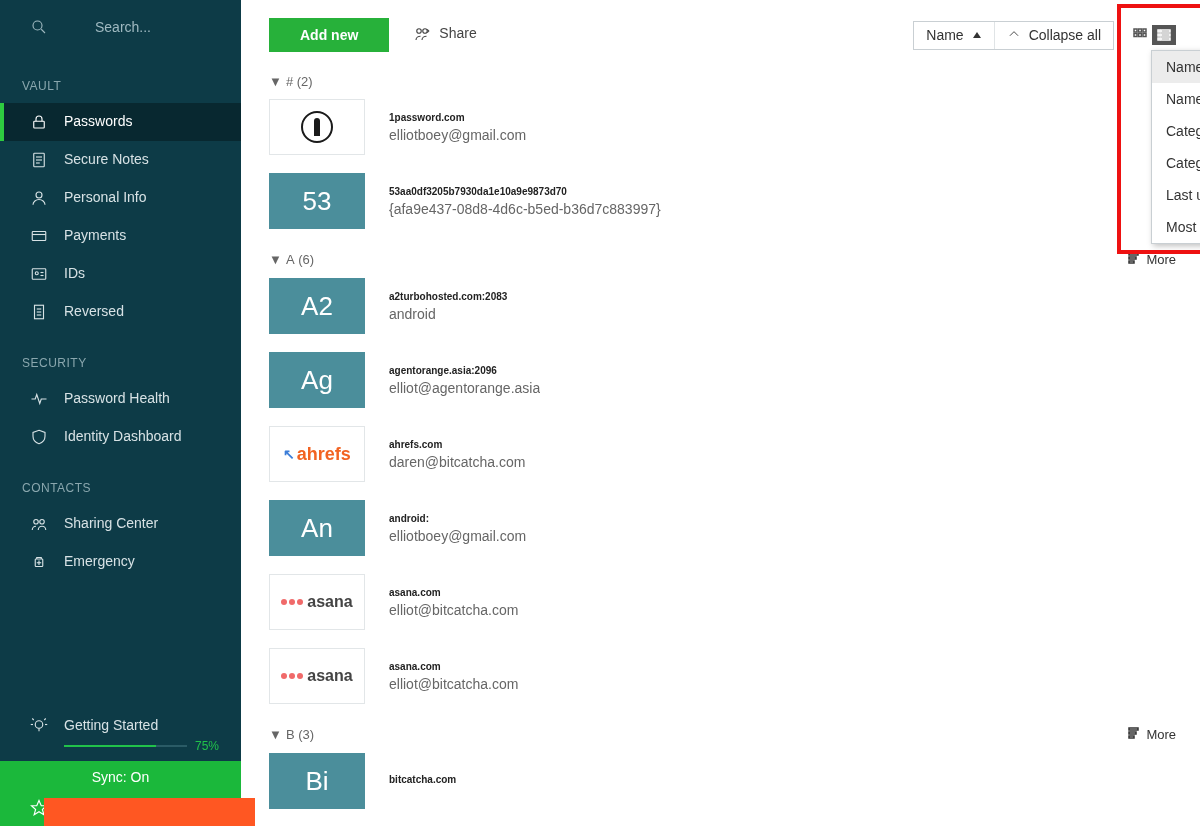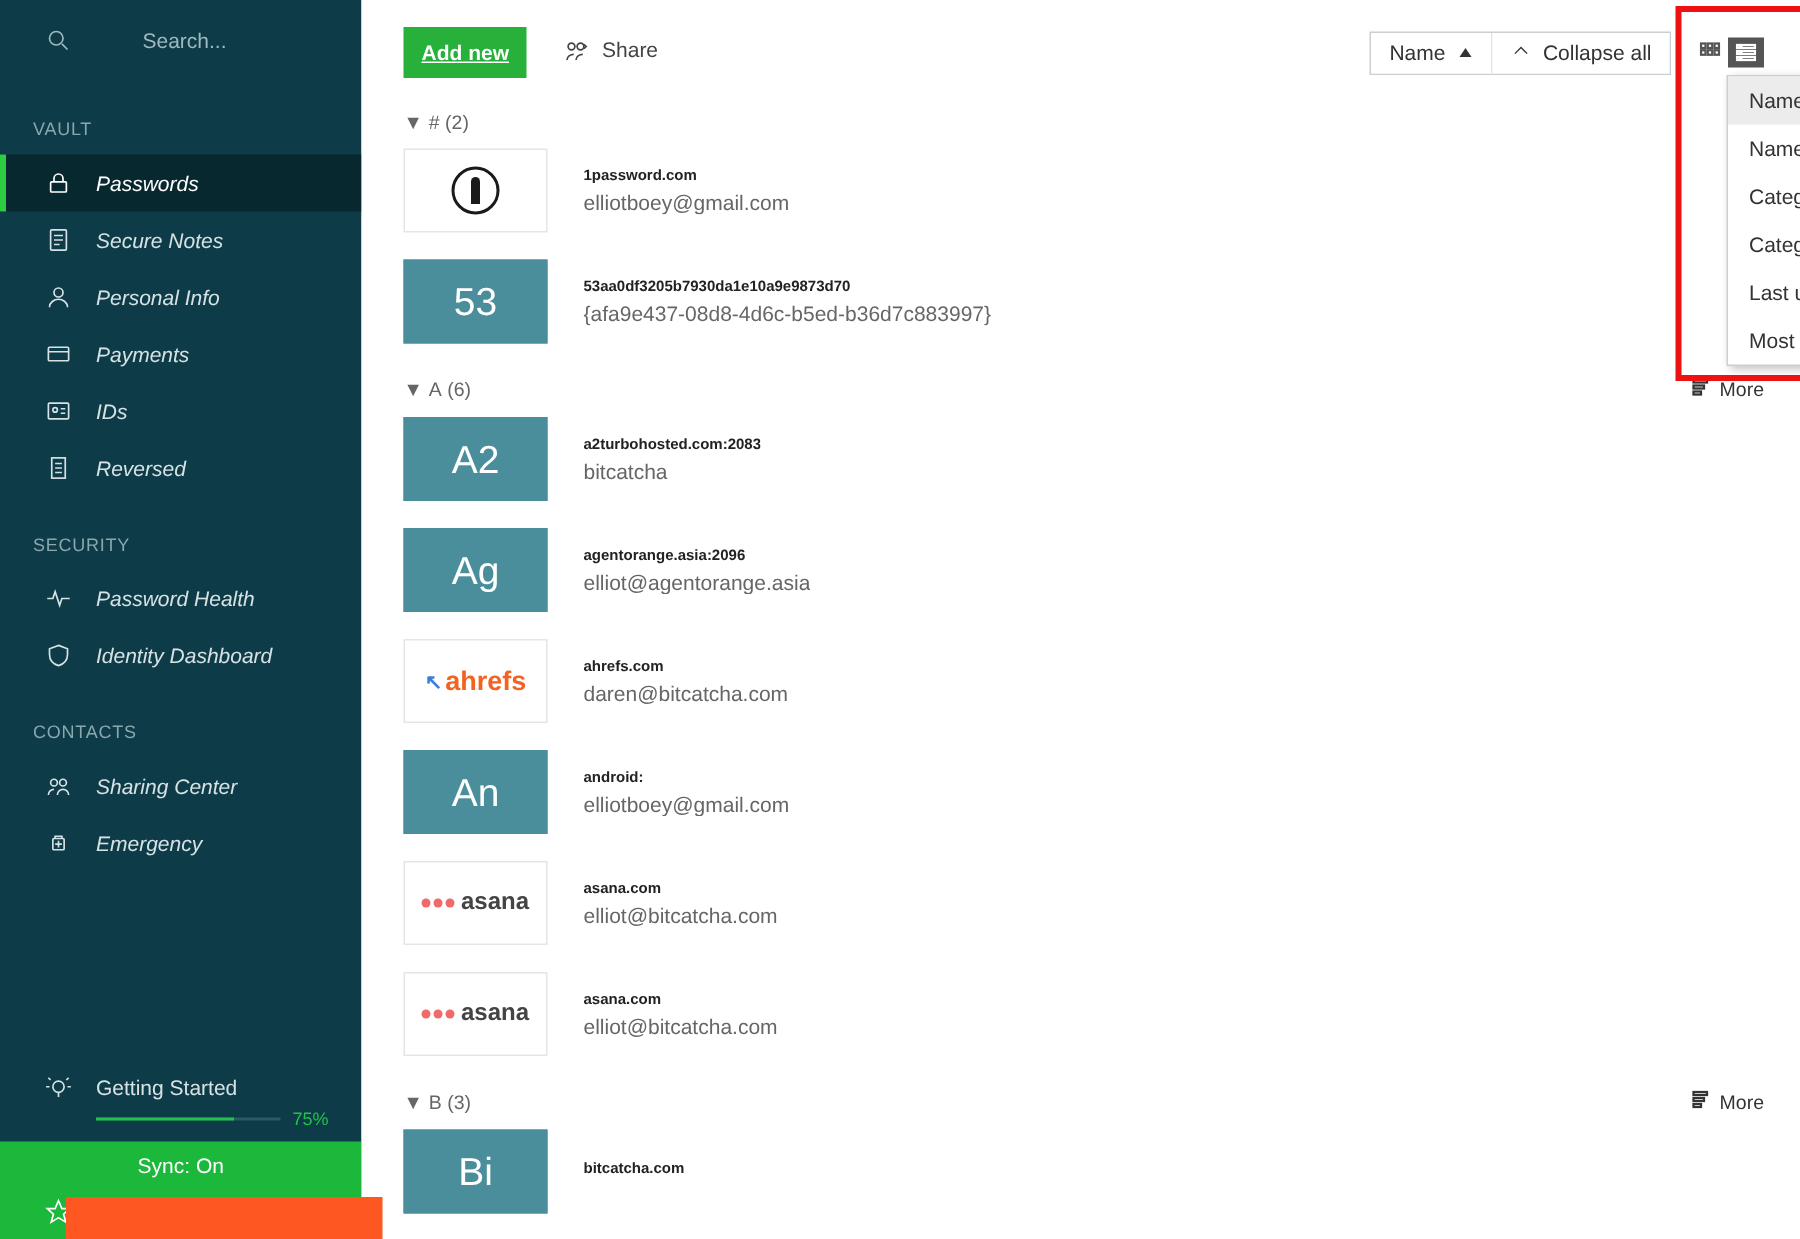--- a/index.html
+++ b/index.html
@@ -4,39 +4,39 @@
 <style>
   * { box-sizing: border-box; margin: 0; padding: 0; }
   body { font-family: "Segoe UI", Arial, sans-serif; font-size: 14px; color: #333; background: #fff; width: 1200px; height: 826px; overflow: hidden; position: relative; }
   .app { display: flex; width: 100%; height: 100%; }
   
   .sidebar { width: 241px; background: #0d3b47; color: #d7e2e5; display: flex; flex-direction: column; height: 100%; }
   .search-row { display: flex; align-items: center; gap: 15px; padding: 18px 22px 18px 30px; color: #9fb9c0; }
   .search-input { background: transparent; border: none; outline: none; color: #cfe0e4; font-size: 14px; width: 120px; text-align: center; }
   .search-input::placeholder { color: #9fb9c0; }
   .side-section-label { font-size: 12px; letter-spacing: 0.5px; color: #8aa7ae; padding: 25px 22px 10px 22px; }
-  .side-item { display: flex; align-items: center; gap: 16px; padding: 10px 22px 10px 30px; cursor: pointer; color: #d7e2e5; font-style: italic; }
+  .side-item { display: flex; align-items: flex-start; gap: 16px; padding: 10px 22px 10px 30px; cursor: pointer; color: #d7e2e5; }
   .side-item.active { background: #082830; position: relative; color: #fff; }
   .side-item.active::before { content: ""; position: absolute; left: 0; top: 0; bottom: 0; width: 4px; background: #2ecc40; }
   .side-icon { width: 18px; height: 18px; display: inline-flex; align-items: center; justify-content: center; flex: 0 0 18px; }
   .side-icon svg { width: 18px; height: 18px; }
   .spacer { flex: 1; }
   .getting-started { padding: 14px 22px 8px 30px; display: flex; align-items: flex-start; gap: 16px; color: #d7e2e5; }
   .gs-body { flex: 1; }
   .gs-bar-row { display: flex; align-items: center; gap: 8px; margin-top: 6px; }
   .gs-bar-track { flex: 1; height: 2px; background: #2a5b66; position: relative; }
   .gs-bar-fill { position: absolute; left: 0; top: 0; height: 100%; background: #21c24a; }
   .gs-pct { color: #21c24a; font-size: 12px; }
   .green-block { background: #1bb83b; color: #fff; padding-bottom: 1px; }
   .sync-row { text-align: center; padding: 8px 0 6px; font-size: 14px; }
   .premium-row { display: flex; align-items: center; gap: 14px; padding: 8px 22px 8px 30px; }
   
   .main { flex: 1; position: relative; background: #fff; height: 100%; overflow: hidden; }
   .toolbar { display: flex; align-items: center; padding: 18px 24px 14px 28px; gap: 24px; position: relative; }
-  .add-new { background: #27b13a; color: #fff; border: none; padding: 9px 12px; font-weight: 600; font-size: 14px; cursor: pointer; text-decoration: underline; }
+  .add-new { background: #27b13a; color: #fff; border: none; padding: 9px 31px; font-weight: 600; font-size: 14px; cursor: pointer; }
   .share-btn { display: flex; align-items: flex-start; gap: 8px; background: none; border: none; cursor: pointer; color: #444; font-size: 14px; }
   .toolbar-right { margin-left: auto; display: flex; align-items: center; gap: 14px; }
   .sort-box { display: flex; border: 1px solid #c9cfd3; }
   .sort-btn { display: flex; align-items: center; gap: 8px; padding: 5px 12px; background: #fff; border: none; border-right: 1px solid #e0e4e6; cursor: pointer; font-size: 14px; color: #333; }
   .sort-btn:last-child { border-right: none; }
   .view-toggle { display: flex; gap: 0; }
   .view-btn { width: 24px; height: 20px; display: flex; align-items: center; justify-content: center; cursor: pointer; }
   .view-btn.grid { background: #fff; color: #555; }
   .view-btn.list { background: #555; color: #fff; }
   .content { padding: 0 24px 20px 28px; position: relative; }
@@ -329,21 +329,21 @@
                 <rect x="1" y="10" width="5" height="2"></rect>
               </svg></span>
             <span>More</span>
           </span>
         </div>
         <div class="entries">
           <div class="entry">
             <div class="thumb teal">A2</div>
             <div class="entry-body">
               <div class="entry-title">a2turbohosted.com:2083</div>
-              <div class="entry-sub">bitcatcha</div>
+              <div class="entry-sub">android</div>
             </div>
           </div>
           <div class="entry">
             <div class="thumb teal">Ag</div>
             <div class="entry-body">
               <div class="entry-title">agentorange.asia:2096</div>
               <div class="entry-sub">elliot@agentorange.asia</div>
             </div>
           </div>
           <div class="entry">

